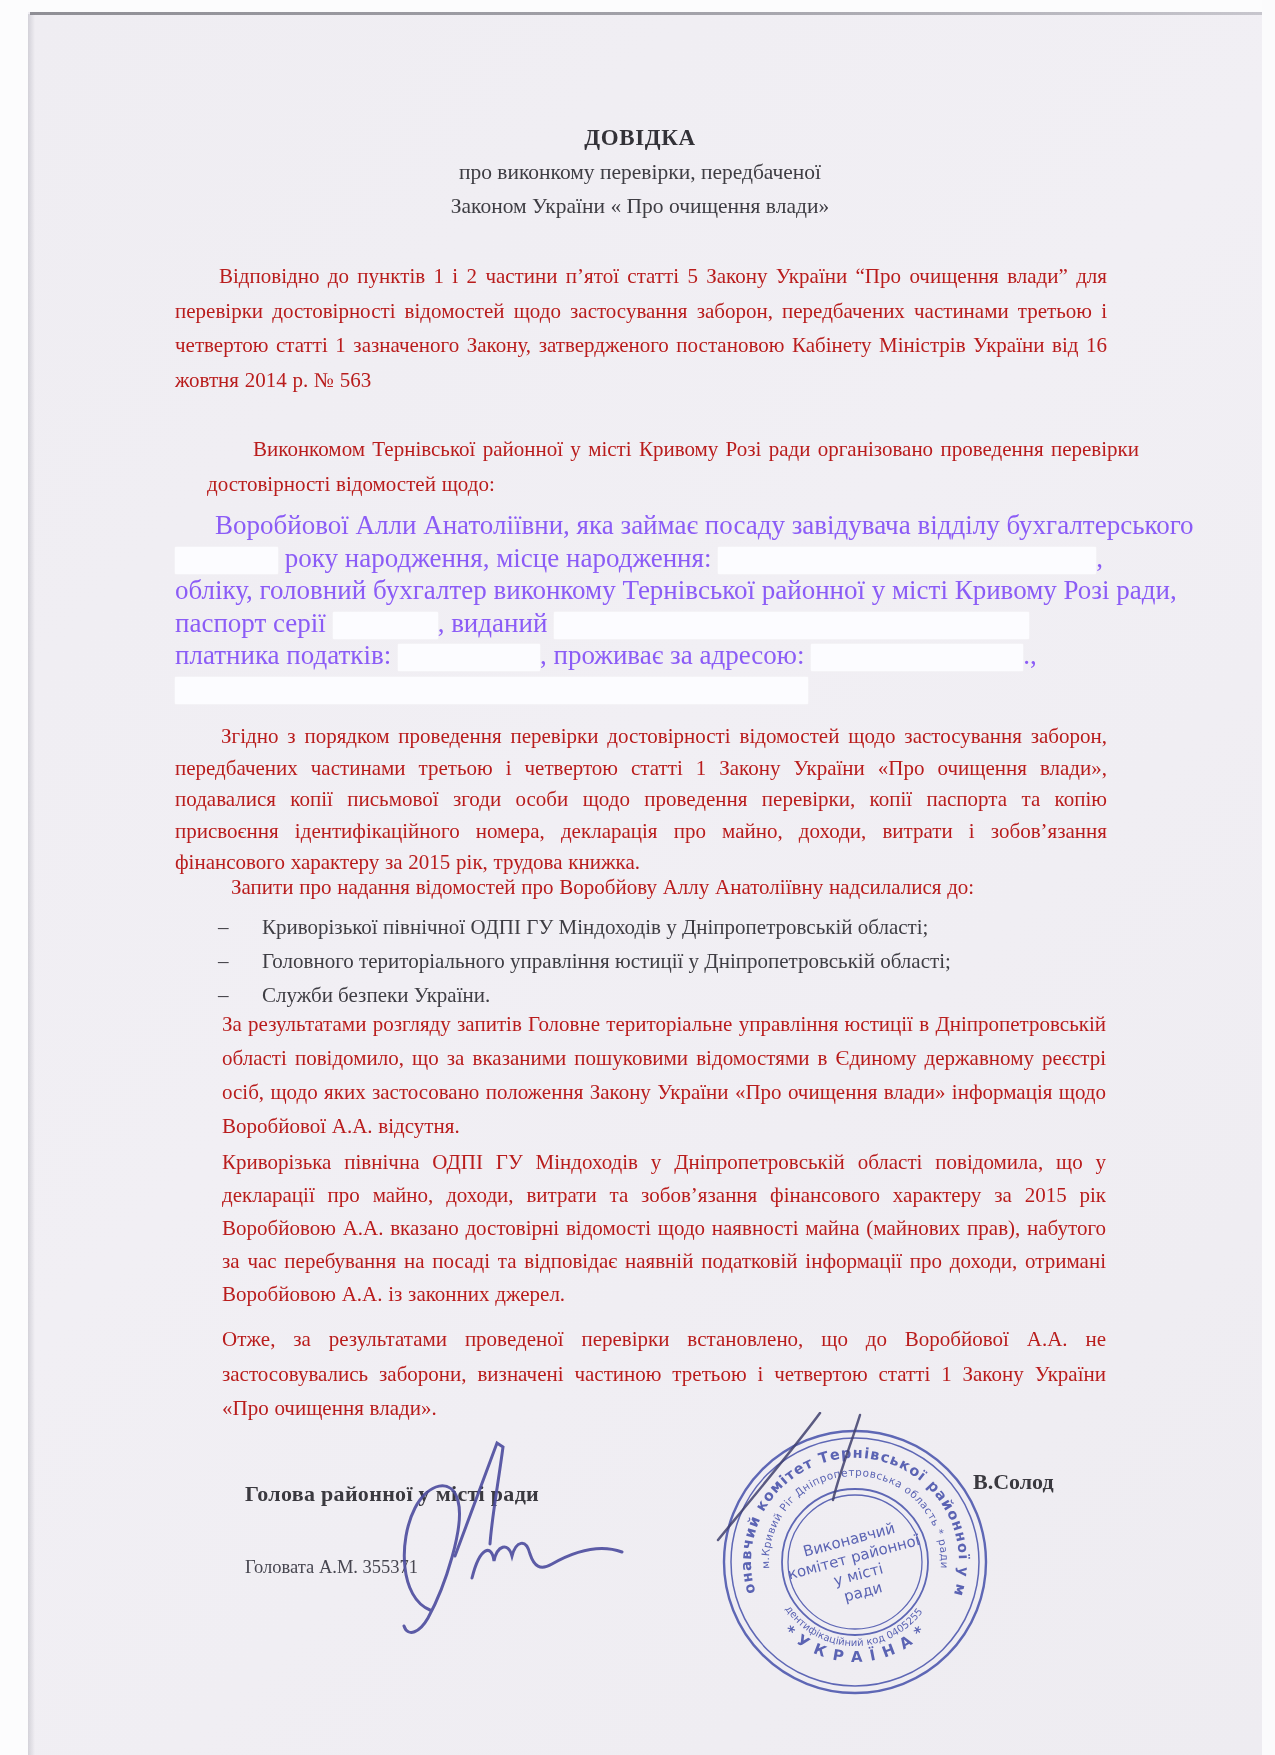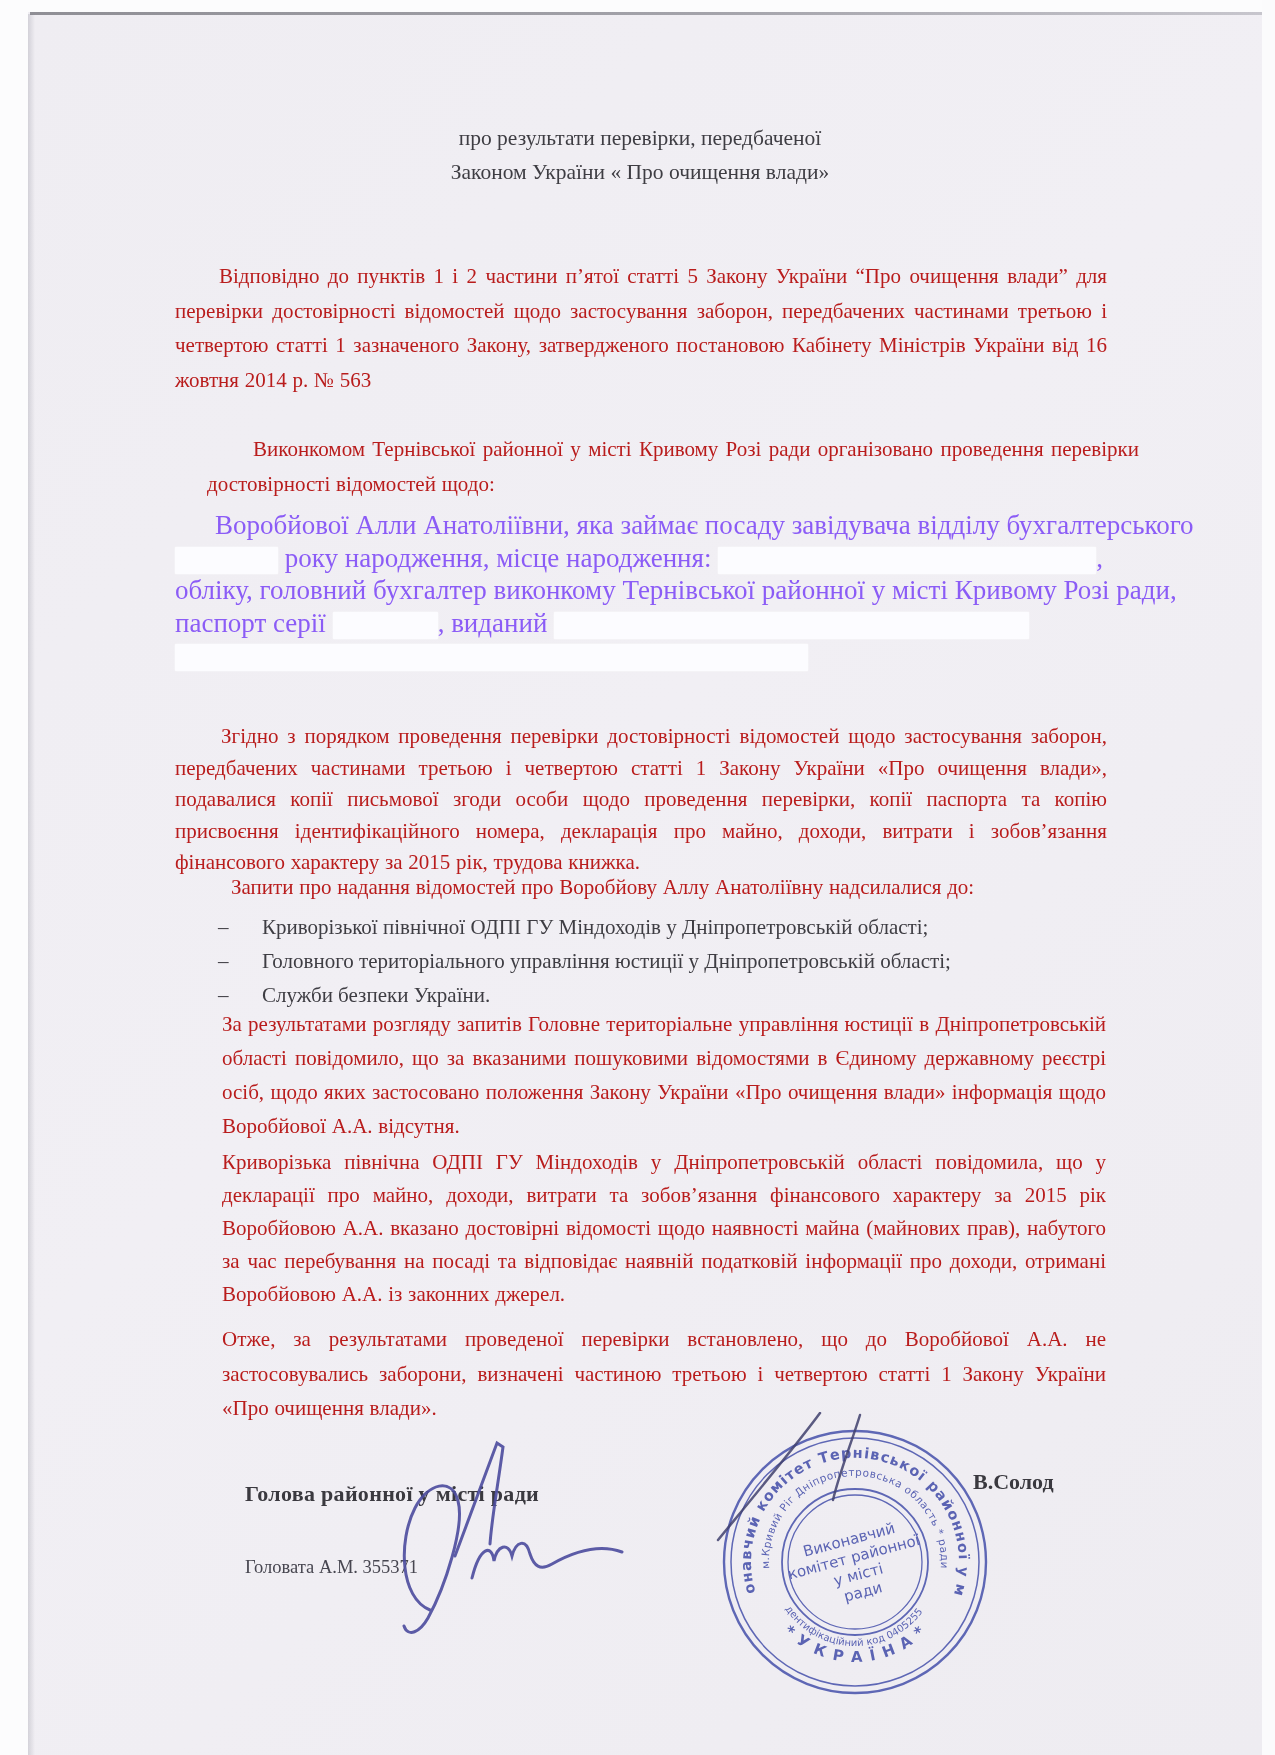--- a/index.html
+++ b/index.html
@@ -65,32 +65,34 @@
 </style>
 </head>
 <body>
 
 <div class="abs paper"></div>
 <div class="abs paper-top-edge"></div>
 <div class="abs paper-left-shadow"></div>
 <div class="abs right-strip"></div>
 
 <div class="abs title-block ink">
-  <div>про результати перевірки, передбаченої</div>
+  <div class="doc-title">ДОВІДКА</div>
+  <div>про виконкому перевірки, передбаченої</div>
   <div>Законом України « Про очищення влади»</div>
 </div>
 
 <div class="abs para p1">Відповідно до пунктів 1 і 2 частини п’ятої статті 5 Закону України “Про очищення влади” для перевірки достовірності відомостей щодо застосування заборон, передбачених частинами третьою і четвертою статті 1 зазначеного Закону, затвердженого постановою Кабінету Міністрів України від 16 жовтня 2014 р. № 563</div>
 <div class="abs para p2">Виконкомом Тернівської районної у місті Кривому Розі ради організовано проведення перевірки достовірності відомостей щодо:</div>
 
 <div class="abs subject">
     <div class="sline" style="text-indent: 40px;"><span>Воробйової Алли Анатоліївни, яка займає посаду завідувача відділу бухгалтерського</span></div>
     <div class="sline"><span class="redact" style="width: 103px;"></span><span> року народження, місце народження: </span><span class="redact" style="width: 378px;"></span><span>,</span></div>
     <div class="sline"><span>обліку, головний бухгалтер виконкому Тернівської районної у місті Кривому Розі ради,</span></div>
     <div class="sline"><span>паспорт серії </span><span class="redact" style="width: 105px;"></span><span>, виданий </span><span class="redact" style="width: 475px;"></span></div>
+    <div class="sline"><span>платника податків: </span><span class="redact" style="width: 142px;"></span><span>, проживає за адресою: </span><span class="redact" style="width: 212px;"></span><span>.,</span></div>
     <div class="sline"><span class="redact" style="width: 633px;"></span></div>
   </div>
 
 <div class="abs para p4">Згідно з порядком проведення перевірки достовірності відомостей щодо застосування заборон, передбачених частинами третьою і четвертою статті 1 Закону України «Про очищення влади», подавалися копії письмової згоди особи щодо проведення перевірки, копії паспорта та копію присвоєння ідентифікаційного номера, декларація про майно, доходи, витрати і зобов’язання фінансового характеру за 2015 рік, трудова книжка.</div>
 <div class="abs para p5">Запити про надання відомостей про Воробйову Аллу Анатоліївну надсилалися до:</div>
 
 <div class="abs list">
   <div class="list-row">
     <span class="list-dash">–</span>
     <span>Криворізької північної ОДПІ ГУ Міндоходів у Дніпропетровській області;</span>

